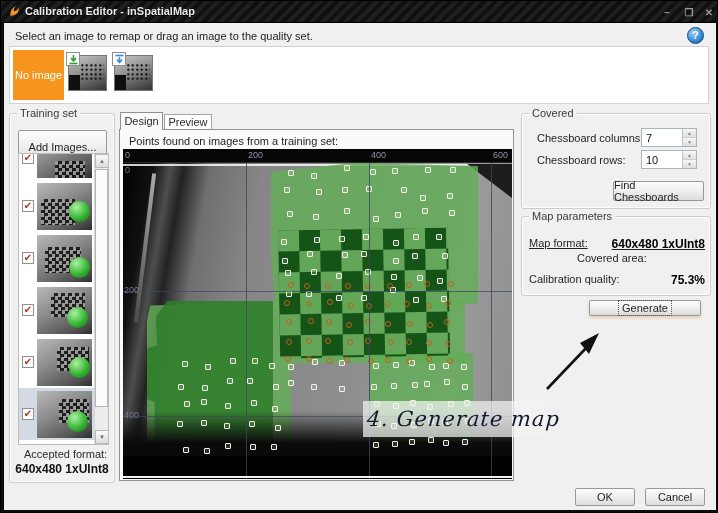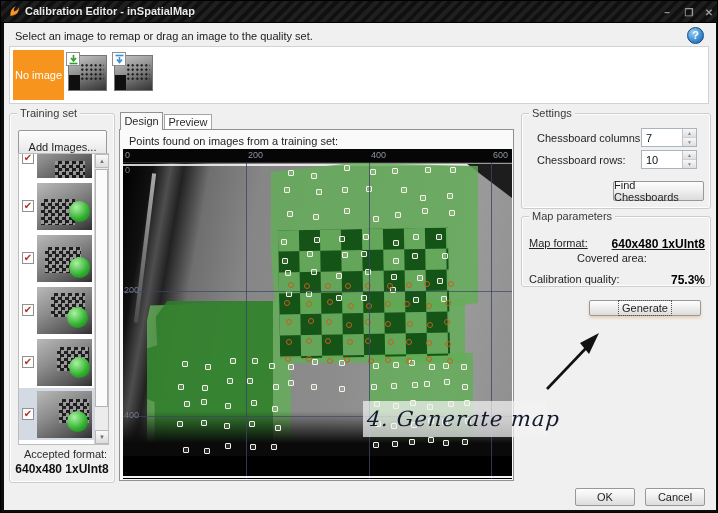--- a/index.html
+++ b/index.html
@@ -448,21 +448,21 @@
       <span style="left:125px;">200</span>
       <span style="left:248px;">400</span>
       <span style="left:370px;">600</span>
     </div>
     <span class="ytick" style="left:2px;top:16px;">0</span>
     <span class="ytick" style="left:1px;top:136px;">200</span>
     <span class="ytick" style="left:1px;top:261px;">400</span>
   </div>
 
   <div class="groupbox" style="left:520px;top:112px;width:190px;height:96px;">
-    <span class="grouplabel">Settings</span>
+    <span class="grouplabel">Covered</span>
   </div>
   <span class="field-label" style="left:536px;top:131px;">Chessboard columns:</span>
   <div class="spinner" style="left:640px;top:127px;">
     <input readonly="" value="7" style="">
     <div class="spin-btns">
         <div>▲</div>
         <div>▼</div>
       </div>
   </div>
   <span class="field-label" style="left:536px;top:153px;">Chessboard rows:</span>
@@ -470,21 +470,21 @@
     <input readonly="" value="10" style="">
     <div class="spin-btns">
         <div>▲</div>
         <div>▼</div>
       </div>
   </div>
   <div class="btn" style="left:612px;top:180px;width:91px;height:20px;">
     <span>Find Chessboards</span>
   </div>
 
-  <div class="groupbox" style="left:520px;top:215px;width:190px;height:71px;">
+  <div class="groupbox" style="left:520px;top:215px;width:190px;height:80px;">
     <span class="grouplabel">Map parameters</span>
   </div>
   <div class="mp-row" style="top:236px;text-decoration:underline;">
     <span>Map format:</span>
     <b>640x480 1xUInt8</b>
   </div>
   <div class="mp-row" style="top:251px;margin-left:48px;">
     <span>Covered area:</span>
     <b>74.4%</b>
   </div>

